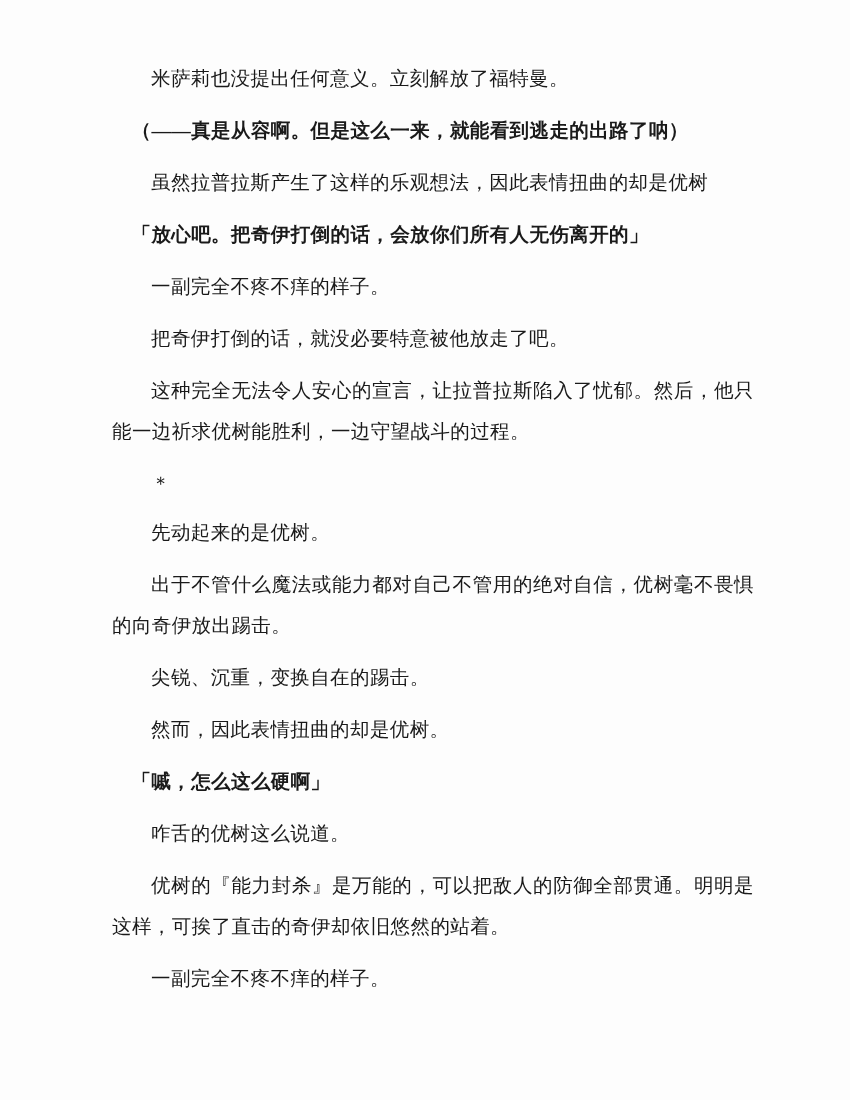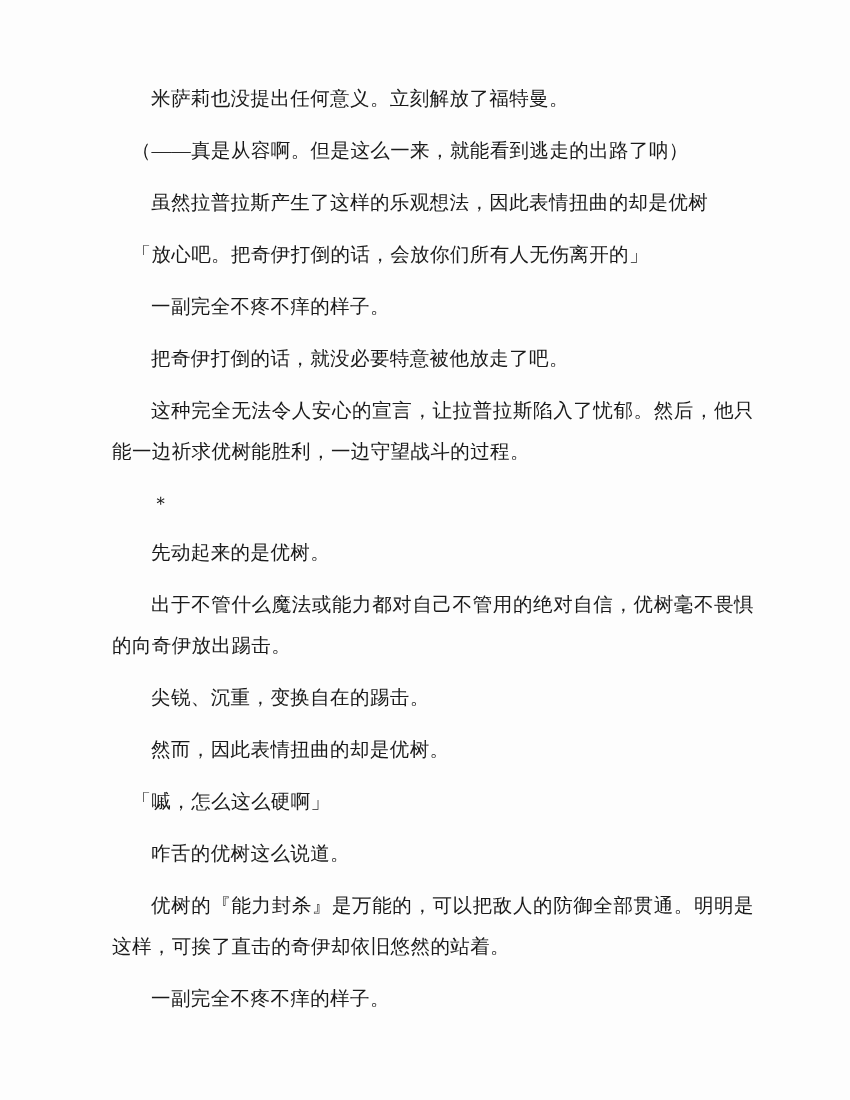--- a/index.html
+++ b/index.html
@@ -13,36 +13,37 @@
     font-family: "Liberation Serif", "DejaVu Serif", serif;
     color: #1a1a1a;
     overflow: hidden;
   }
   .page {
     position: relative;
     width: 850px;
     height: 1100px;
     background: #fdfdfd;
     box-sizing: border-box;
-    padding: 78px 96px 60px 112px;
+    padding: 58px 96px 60px 112px;
   }
   .page-body {
     width: 100%;
   }
   .para {
     font-size: 19.5px;
     line-height: 41px;
     text-align: justify;
     text-justify: inter-ideograph;
     margin: 0 0 11px 0;
     letter-spacing: 0.4px;
     text-indent: 2em;
   }
   .para.bracket {
     text-indent: 1em;
+    font-weight: bold;
   }
   .sep {
     font-size: 19.5px;
     line-height: 41px;
     margin: 4px 0 8px 0;
     text-indent: 2em;
     letter-spacing: 0.4px;
   }
 </style>
 </head>

